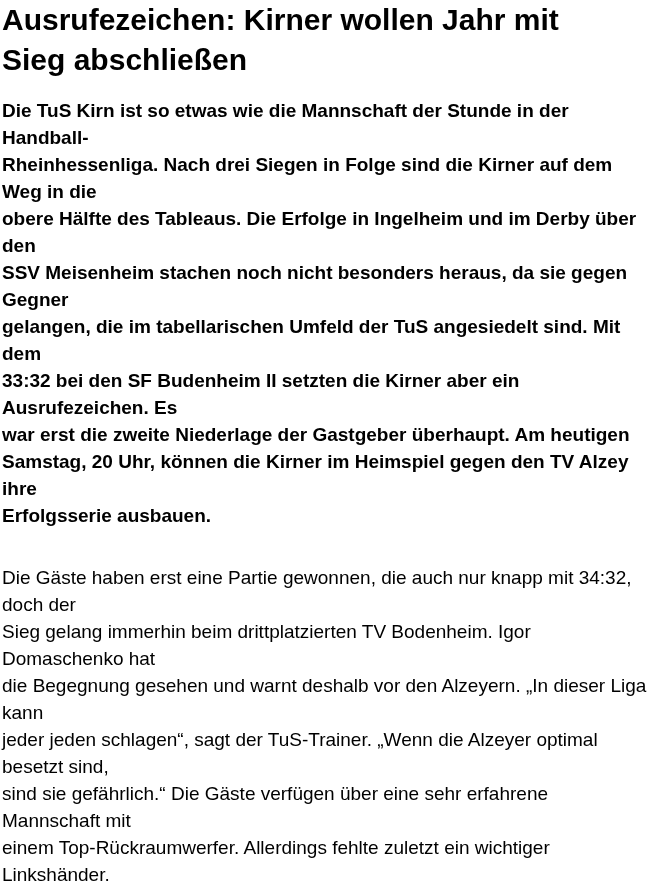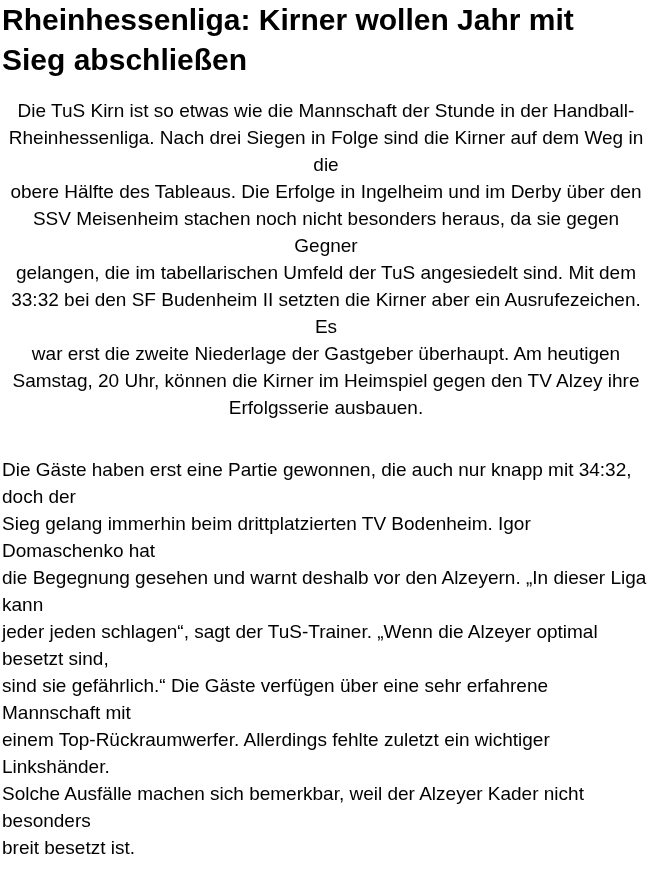--- a/index.html
+++ b/index.html
@@ -29,30 +29,29 @@
       color: #000000;
     }
     .para {
       font-size: 19px;
       line-height: 27px;
       margin: 0 0 22px 0;
       white-space: pre-line;
       color: #000000;
     }
     .para.lead {
-      font-weight: normal;
+      font-weight: bold;
       margin-bottom: 35px;
-      text-align: center;
     }
   </style>
 </head>
 <body>
 
 <div class="article">
-  <h1 class="headline">Rheinhessenliga: Kirner wollen Jahr mit
+  <h1 class="headline">Ausrufezeichen: Kirner wollen Jahr mit
 Sieg abschließen</h1>
 
   <p class="para lead">Die TuS Kirn ist so etwas wie die Mannschaft der Stunde in der Handball-
 Rheinhessenliga. Nach drei Siegen in Folge sind die Kirner auf dem Weg in die
 obere Hälfte des Tableaus. Die Erfolge in Ingelheim und im Derby über den
 SSV Meisenheim stachen noch nicht besonders heraus, da sie gegen Gegner
 gelangen, die im tabellarischen Umfeld der TuS angesiedelt sind. Mit dem
 33:32 bei den SF Budenheim II setzten die Kirner aber ein Ausrufezeichen. Es
 war erst die zweite Niederlage der Gastgeber überhaupt. Am heutigen
 Samstag, 20 Uhr, können die Kirner im Heimspiel gegen den TV Alzey ihre

